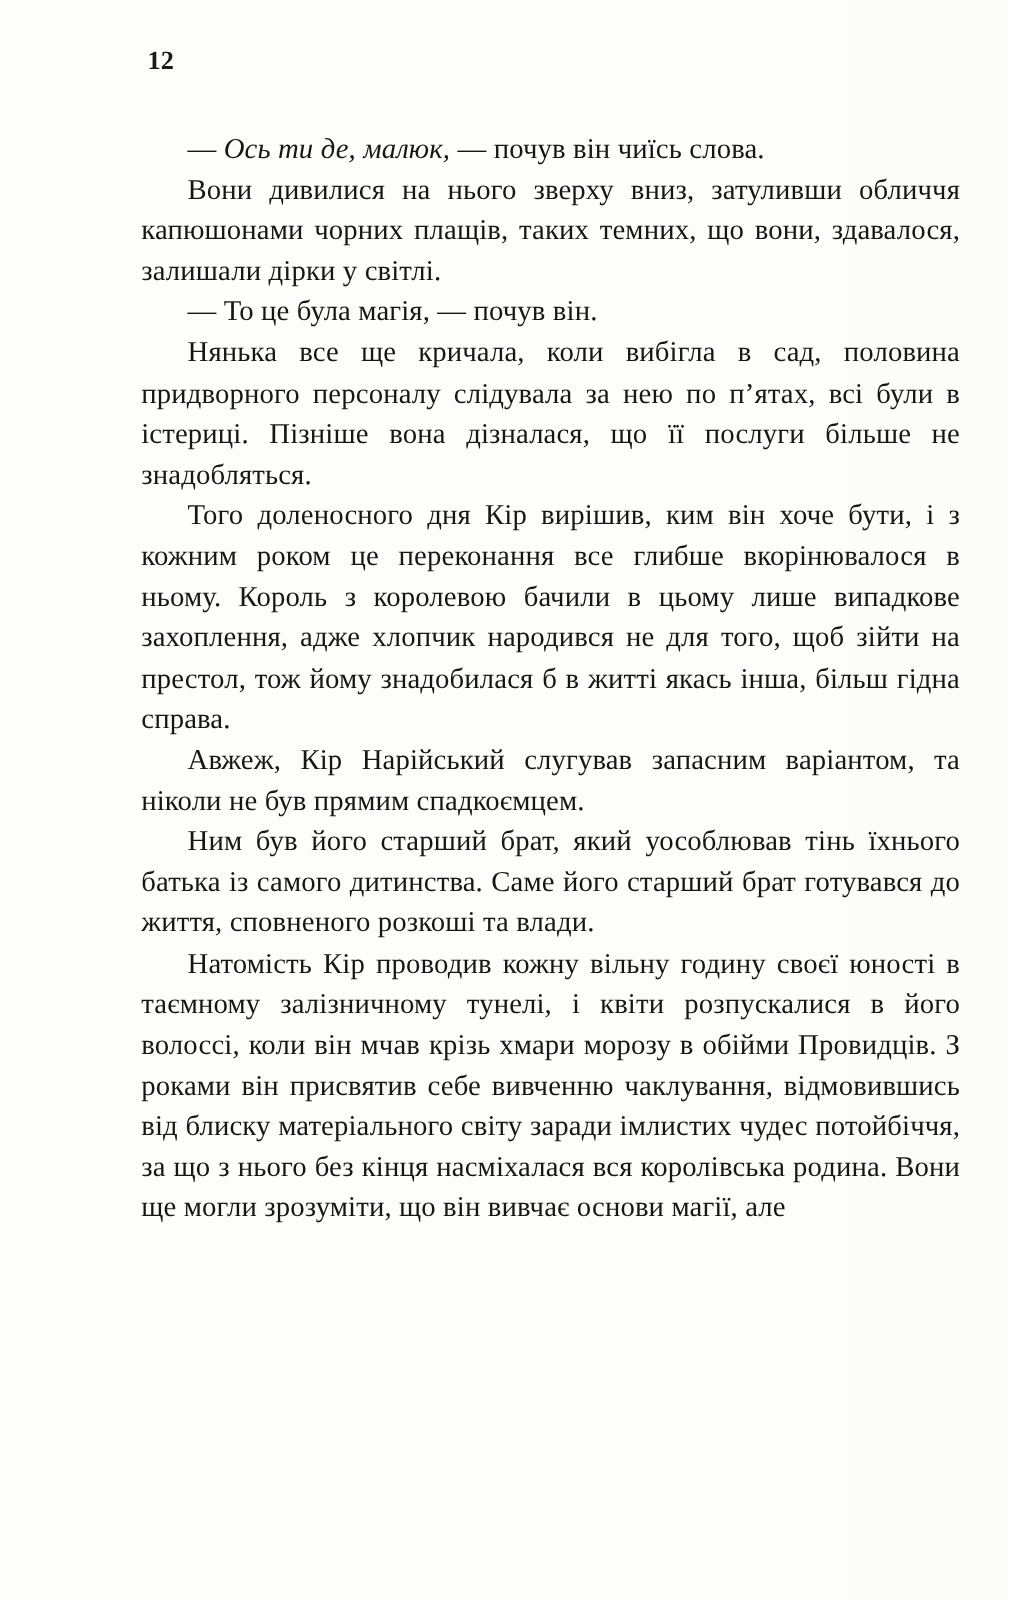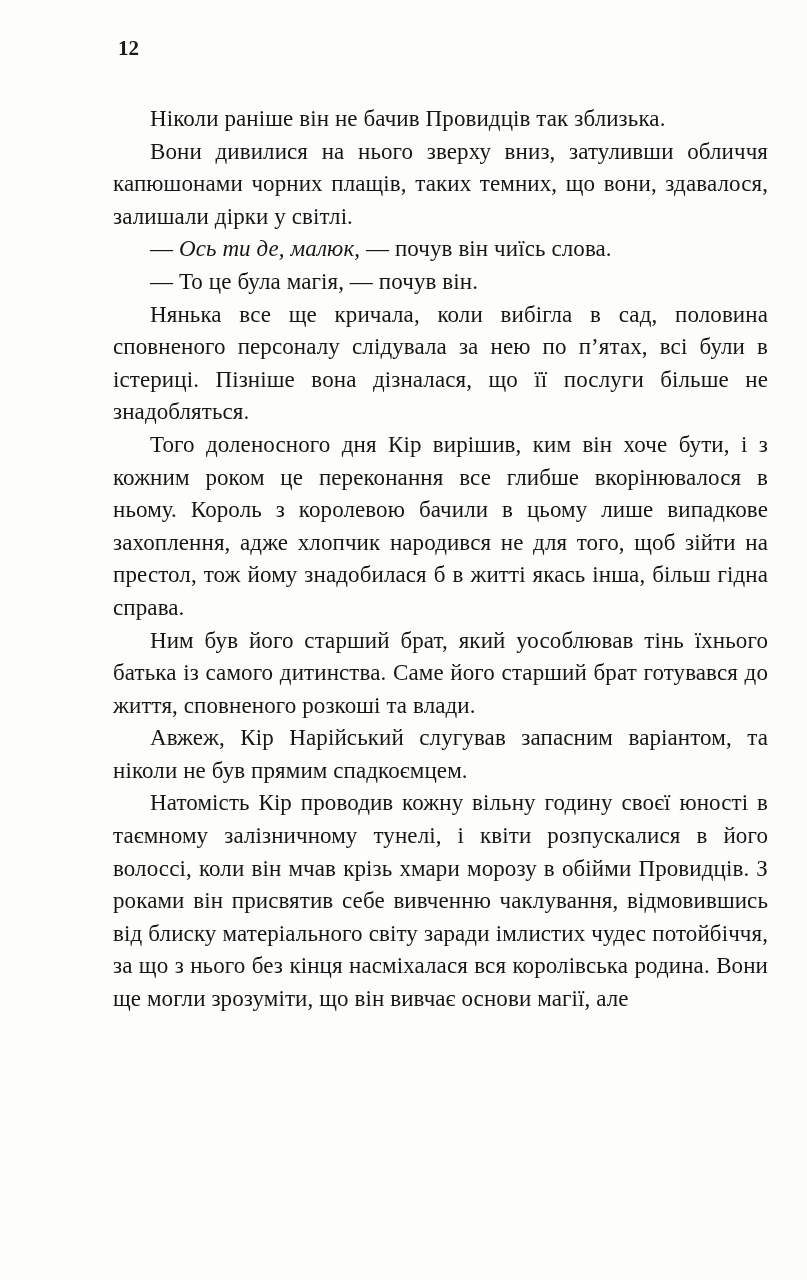--- a/index.html
+++ b/index.html
@@ -49,23 +49,22 @@
   .italic {
     font-style: italic;
   }
 </style>
 </head>
 <body>
 
 <div class="page">
   <div class="page-number">12</div>
   <div class="text-block" id="text-block">
-      <p><span>Ніколи раніше він не бачив Провидців так зблизька.</span></p>
+      <p><span>— </span><span class="italic">Ось ти де, малюк,</span><span> — почув він чиїсь слова.</span></p>
       <p><span>Вони дивилися на нього зверху вниз, затуливши об­личчя капюшонами чорних плащів, таких темних, що вони, здавалося, залишали дірки у світлі.</span></p>
-      <p><span>— </span><span class="italic">Ось ти де, малюк,</span><span> — почув він чиїсь слова.</span></p>
       <p><span>— То це була магія, — почув він.</span></p>
-      <p><span>Нянька все ще кричала, коли вибігла в сад, половина сповненого персоналу слідувала за нею по п’ятах, всі були в істериці. Пізніше вона дізналася, що її послуги більше не знадобляться.</span></p>
+      <p><span>Нянька все ще кричала, коли вибігла в сад, половина придворного персоналу слідувала за нею по п’ятах, всі були в істериці. Пізніше вона дізналася, що її послуги більше не знадобляться.</span></p>
       <p><span>Того доленосного дня Кір вирішив, ким він хоче бути, і з кожним роком це переконання все глибше вкоріню­валося в ньому. Король з королевою бачили в цьому лише випадкове захоплення, адже хлопчик народився не для того, щоб зійти на престол, тож йому знадобила­ся б в житті якась інша, більш гідна справа.</span></p>
+      <p><span>Авжеж, Кір Нарійський слугував запасним варіантом, та ніколи не був прямим спадкоємцем.</span></p>
       <p><span>Ним був його старший брат, який уособлював тінь їхнього батька із самого дитинства. Саме його старший брат готувався до життя, сповненого розкоші та влади.</span></p>
-      <p><span>Авжеж, Кір Нарійський слугував запасним варіантом, та ніколи не був прямим спадкоємцем.</span></p>
       <p><span>Натомість Кір проводив кожну вільну годину своєї юності в таємному залізничному тунелі, і квіти розпуска­лися в його волоссі, коли він мчав крізь хмари морозу в обійми Провидців. З роками він присвятив себе ви­вченню чаклування, відмовившись від блиску матері­ального світу заради імлистих чудес потойбіччя, за що з нього без кінця насміхалася вся королівська родина. Вони ще могли зрозуміти, що він вивчає основи магії, але</span></p>
     </div>
 </div>
 
 </body></html>

